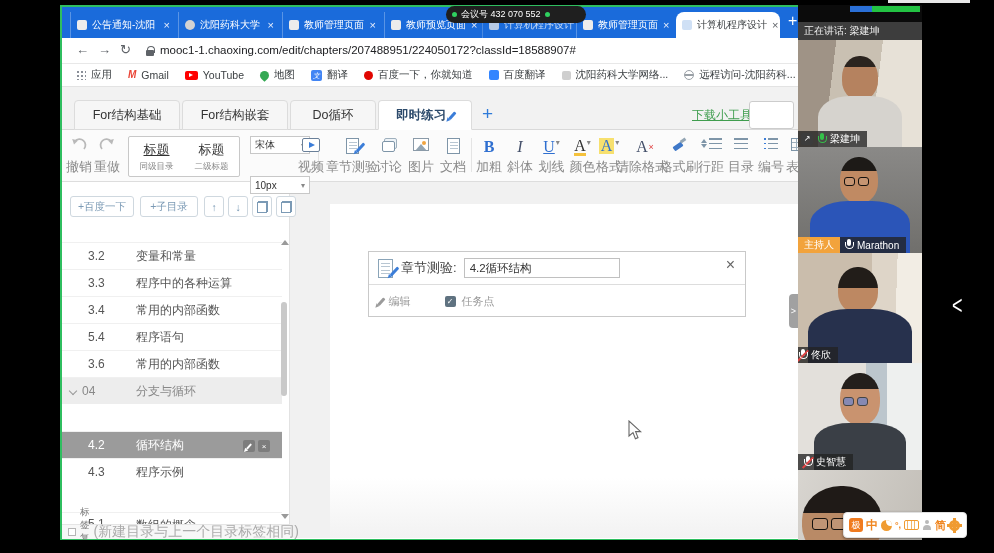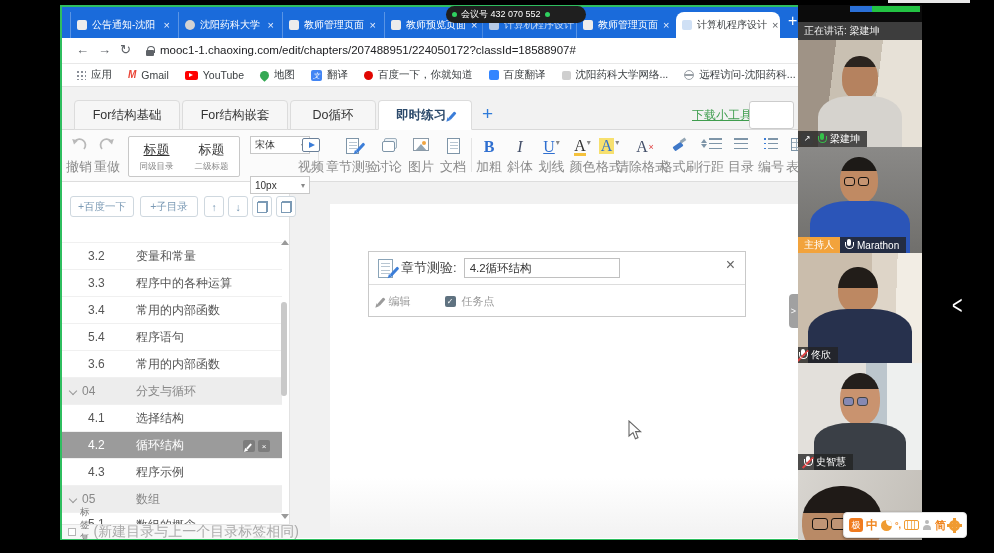--- a/index.html
+++ b/index.html
@@ -445,40 +445,31 @@
     </div>
   <div class="ab srow" style="top:350px">
       <span class="num">3.6</span>
       <span class="lbl">常用的内部函数</span>
     </div>
   <div class="ab srow sec" style="top:377px">
       <span class="chev"></span>
       <span class="num">04</span>
       <span class="lbl">分支与循环</span>
     </div>
-  <div class="ab srow" style="top:404px">
-      <span class="num">4.1</span>
-      <span class="lbl">选择结构</span>
-    </div>
   <div class="ab srow selected" style="top:431px">
     <span class="num">4.2</span>
     <span class="lbl">循环结构</span>
     <span class="rowic" style="left:181px;top:8px">
         <span class="pen" style="color:#fff;width:2px;height:7px"></span>
       </span>
     <span class="rowic" style="left:196px;top:8px">×</span>
   </div>
   <div class="ab srow" style="top:458px">
       <span class="num">4.3</span>
       <span class="lbl">程序示例</span>
-    </div>
-  <div class="ab srow sec" style="top:485px">
-      <span class="chev"></span>
-      <span class="num">05</span>
-      <span class="lbl">数组</span>
     </div>
   <div class="ab srow" style="top:512px;height:12px;overflow:hidden">
       <span class="num" style="top:4px">5.1</span>
       <span class="lbl" style="top:4px">数组的概念</span>
     </div>
 
   <div class="ab sb-arrow" style="top:240px;border-left:4px solid transparent;border-right:4px solid transparent;border-bottom:5px solid #9a9a9a"></div>
   <div class="ab sb-scroll-thumb" style="top:302px;height:94px"></div>
   <div class="ab sb-arrow" style="top:514px;border-left:4px solid transparent;border-right:4px solid transparent;border-top:5px solid #9a9a9a"></div>
 

